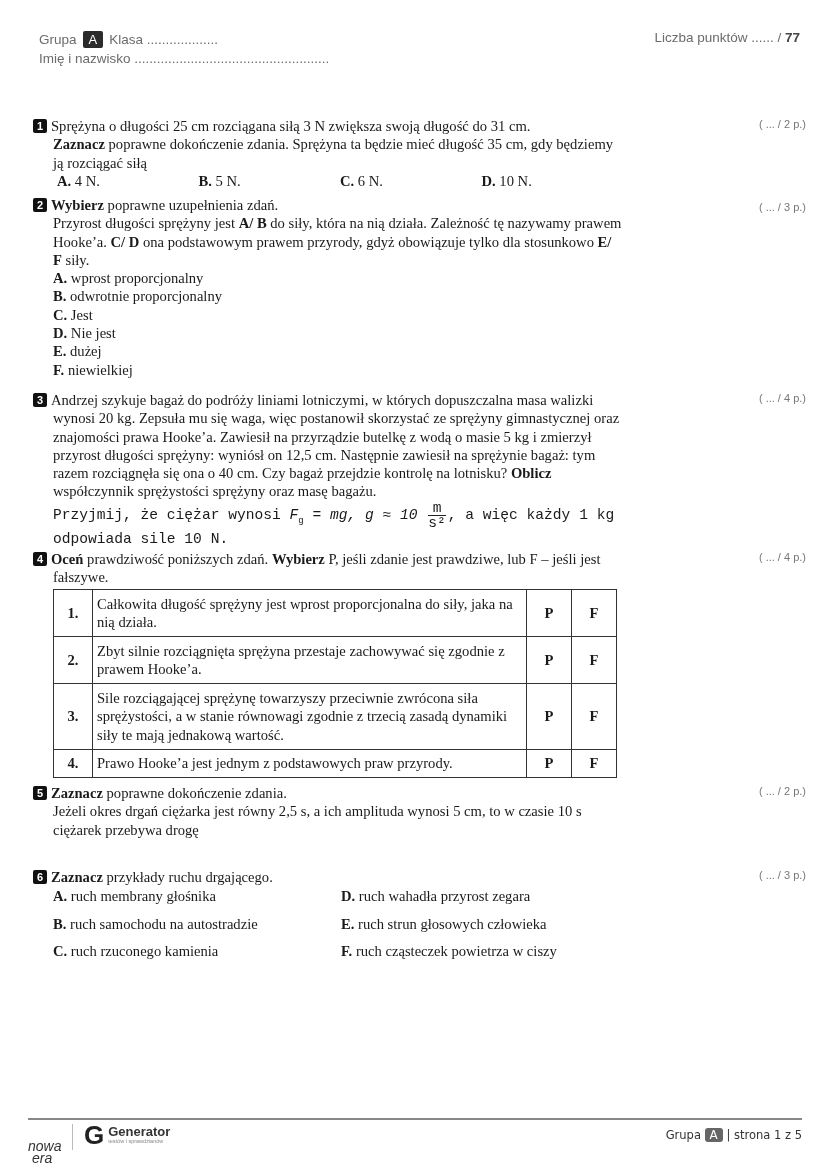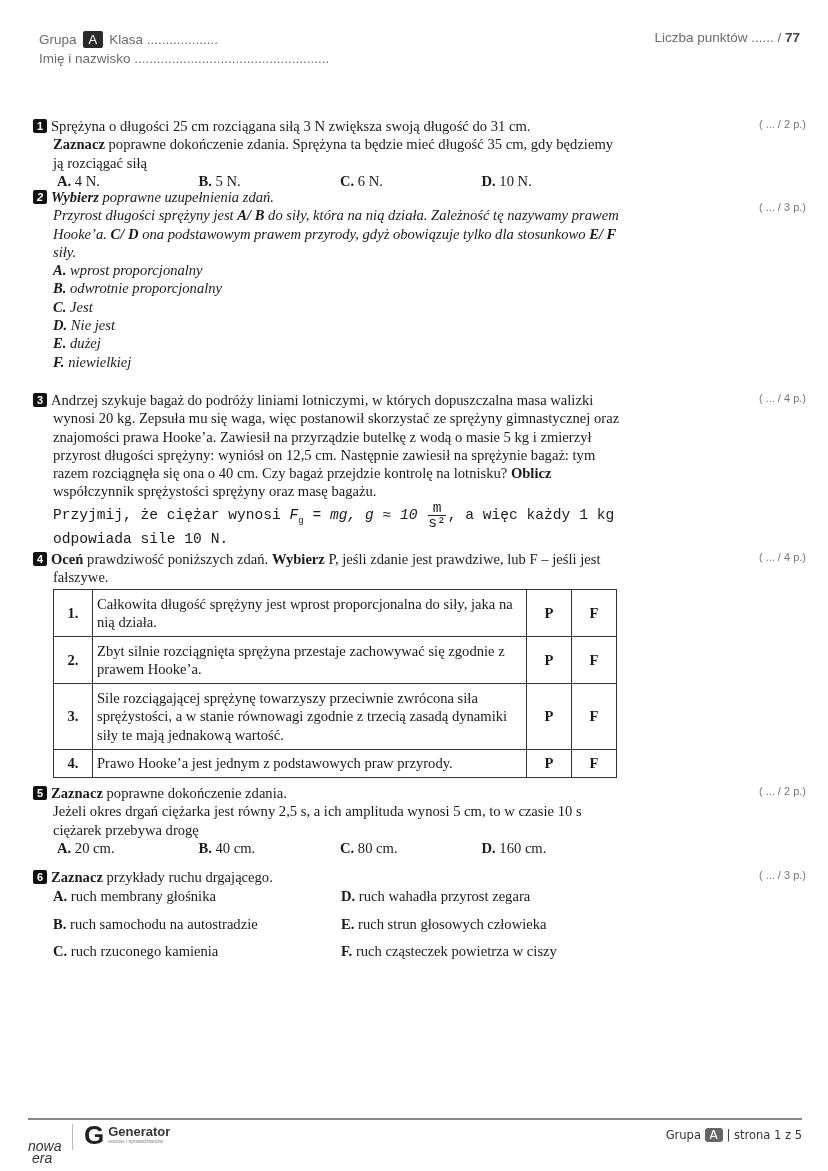--- a/index.html
+++ b/index.html
@@ -51,21 +51,21 @@
   <div class="ind"><b>Zaznacz</b><span> poprawne dokończenie zdania. Sprężyna ta będzie mieć długość 35 cm, gdy będziemy ją rozciągać siłą</span></div>
   <div class="opts4">
     <span><b>A.</b><span> 4 N.</span></span>
     <span><b>B.</b><span> 5 N.</span></span>
     <span><b>C.</b><span> 6 N.</span></span>
     <span><b>D.</b><span> 10 N.</span></span>
   </div>
 </div>
 <div class="pts" style="top:118px;">( ... / 2 p.)</div>
 
-<div class="task" style="top:188px;font-style:italic;">
+<div class="task" style="top:196px;">
   <div><span class="num">2</span><b>Wybierz</b><span> poprawne uzupełnienia zdań.</span></div>
   <div class="ind"><span>Przyrost długości sprężyny jest </span><b>A/ B</b><span> do siły, która na nią działa. Zależność tę nazywamy prawem Hooke’a. </span><b>C/ D</b><span> ona podstawowym prawem przyrody, gdyż obowiązuje tylko dla stosunkowo </span><b>E/ F</b><span> siły.</span></div>
   <div class="ind">
     <div><b>A.</b><span> wprost proporcjonalny</span></div>
     <div><b>B.</b><span> odwrotnie proporcjonalny</span></div>
     <div><b>C.</b><span> Jest</span></div>
     <div><b>D.</b><span> Nie jest</span></div>
     <div><b>E.</b><span> dużej</span></div>
     <div><b>F.</b><span> niewielkiej</span></div>
   </div>
@@ -107,26 +107,20 @@
     <td class="t">Prawo Hooke’a jest jednym z podstawowych praw przyrody.</td>
     <td class="pf">P</td>
     <td class="pf">F</td>
   </tr>
 </tbody>
   </table>
 
 <div class="task" style="top:784px;">
   <div><span class="num">5</span><b>Zaznacz</b><span> poprawne dokończenie zdania.</span></div>
   <div class="ind">Jeżeli okres drgań ciężarka jest równy 2,5 s, a ich amplituda wynosi 5 cm, to w czasie 10 s ciężarek przebywa drogę</div>
-  <div class="opts4">
-    <span><b>A.</b><span> 20 cm.</span></span>
-    <span><b>B.</b><span> 40 cm.</span></span>
-    <span><b>C.</b><span> 80 cm.</span></span>
-    <span><b>D.</b><span> 160 cm.</span></span>
-  </div>
 </div>
 <div class="pts" style="top:785px;">( ... / 2 p.)</div>
 
 <div class="task" style="top:868px;">
   <div><span class="num">6</span><b>Zaznacz</b><span> przykłady ruchu drgającego.</span></div>
   <div class="grid6">
     <div><b>A.</b><span> ruch membrany głośnika</span></div>
     <div><b>D.</b><span> ruch wahadła przyrost zegara</span></div>
     <div><b>B.</b><span> ruch samochodu na autostradzie</span></div>
     <div><b>E.</b><span> ruch strun głosowych człowieka</span></div>

